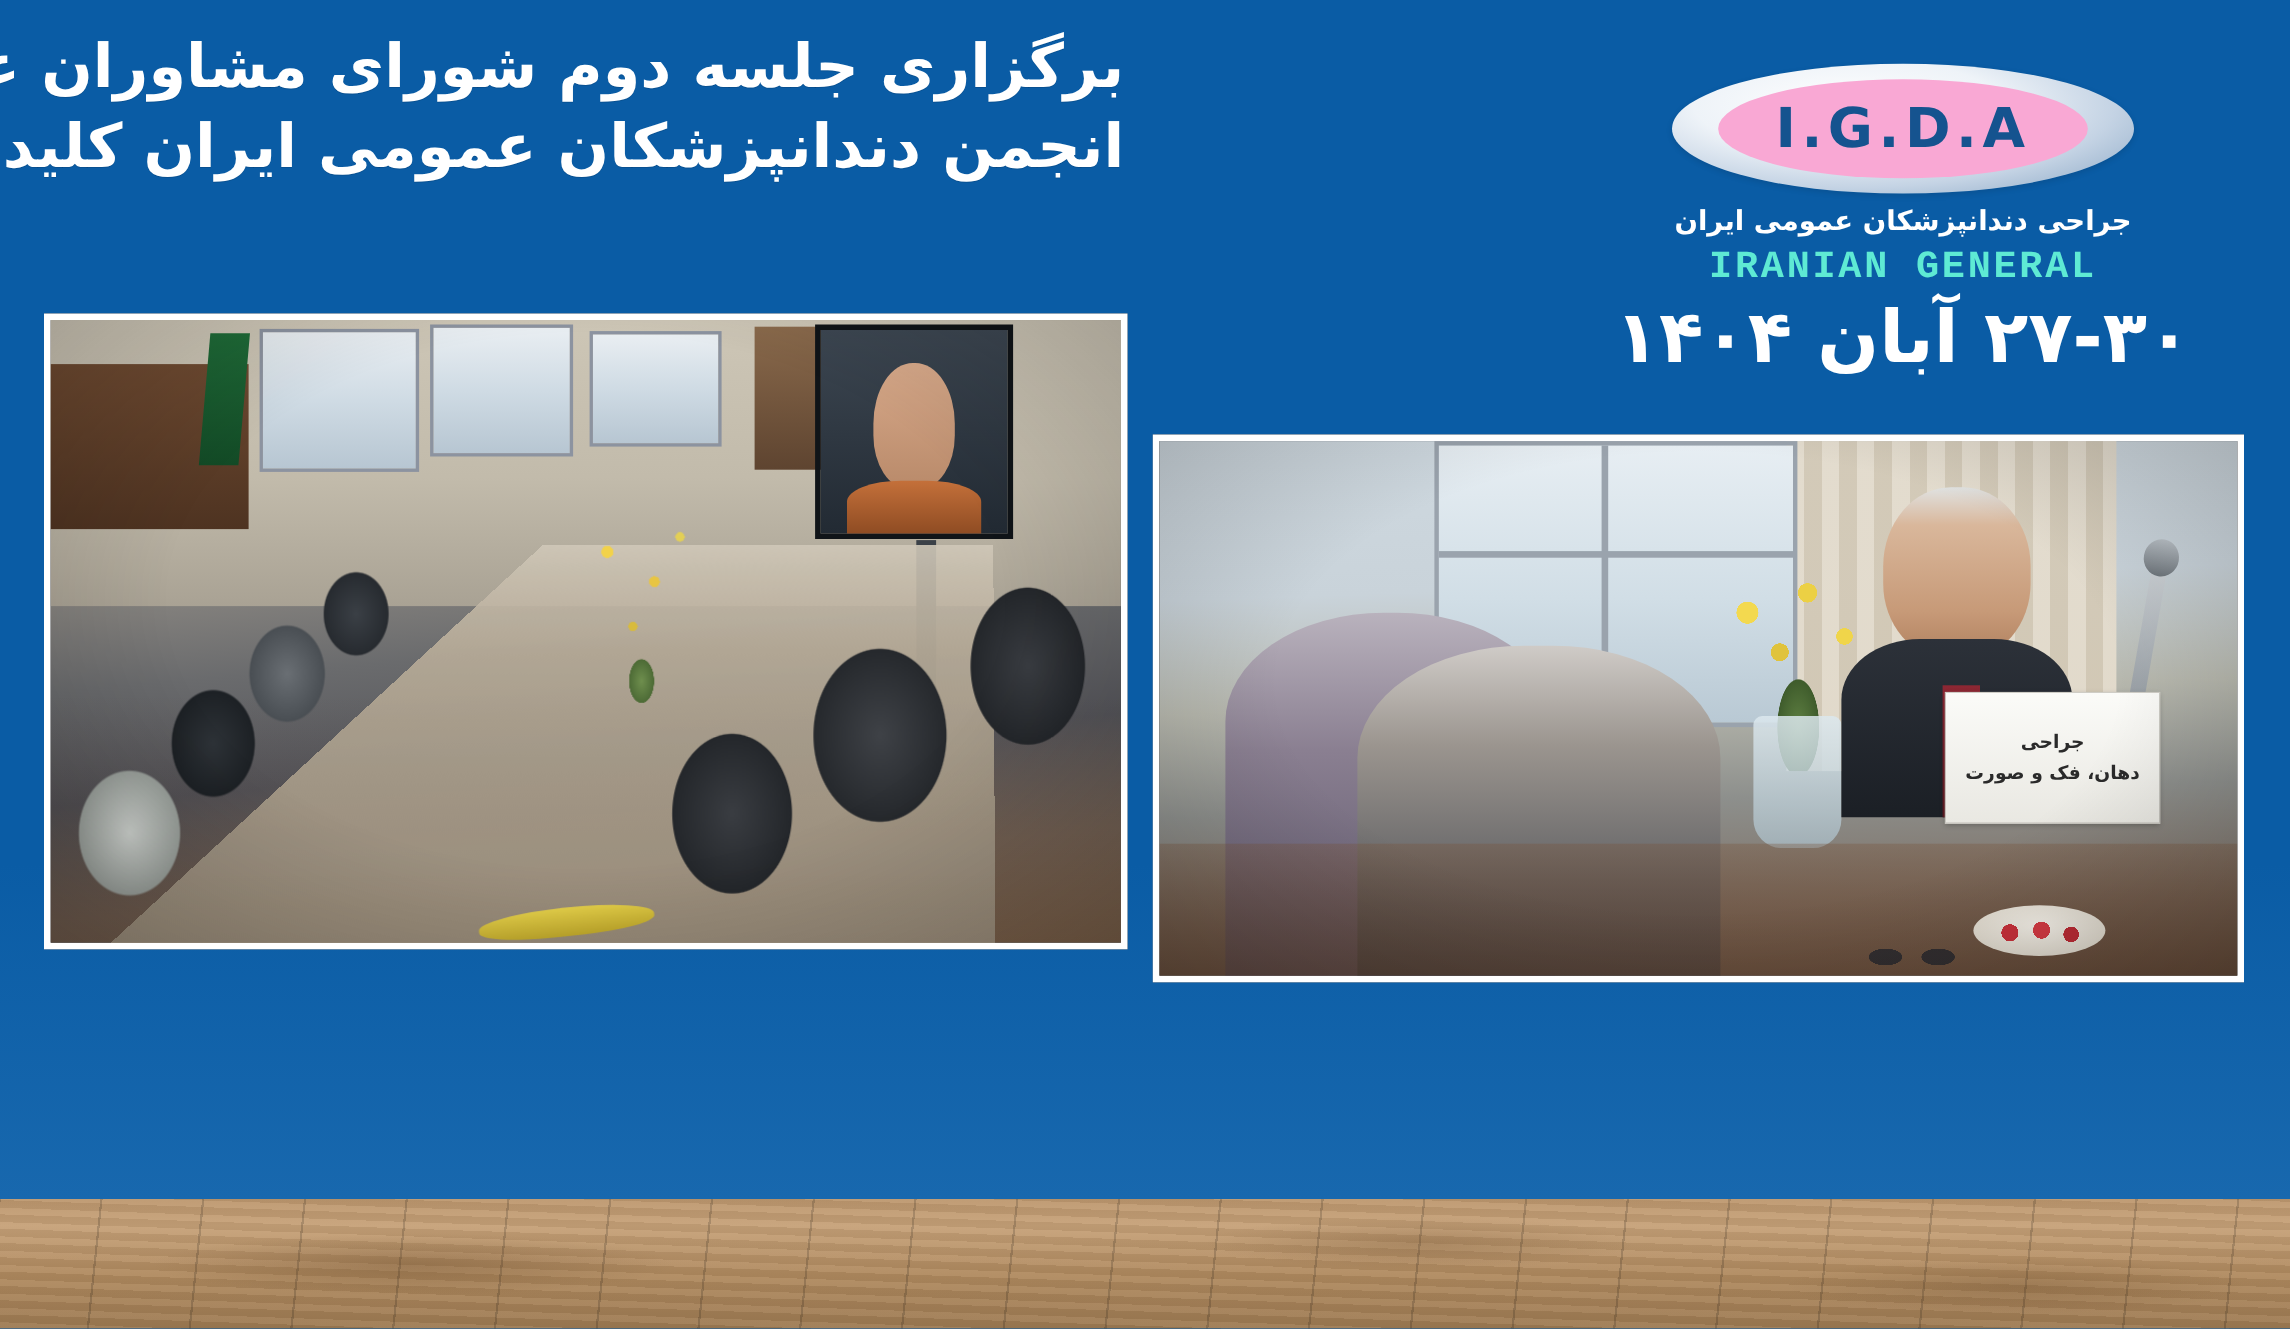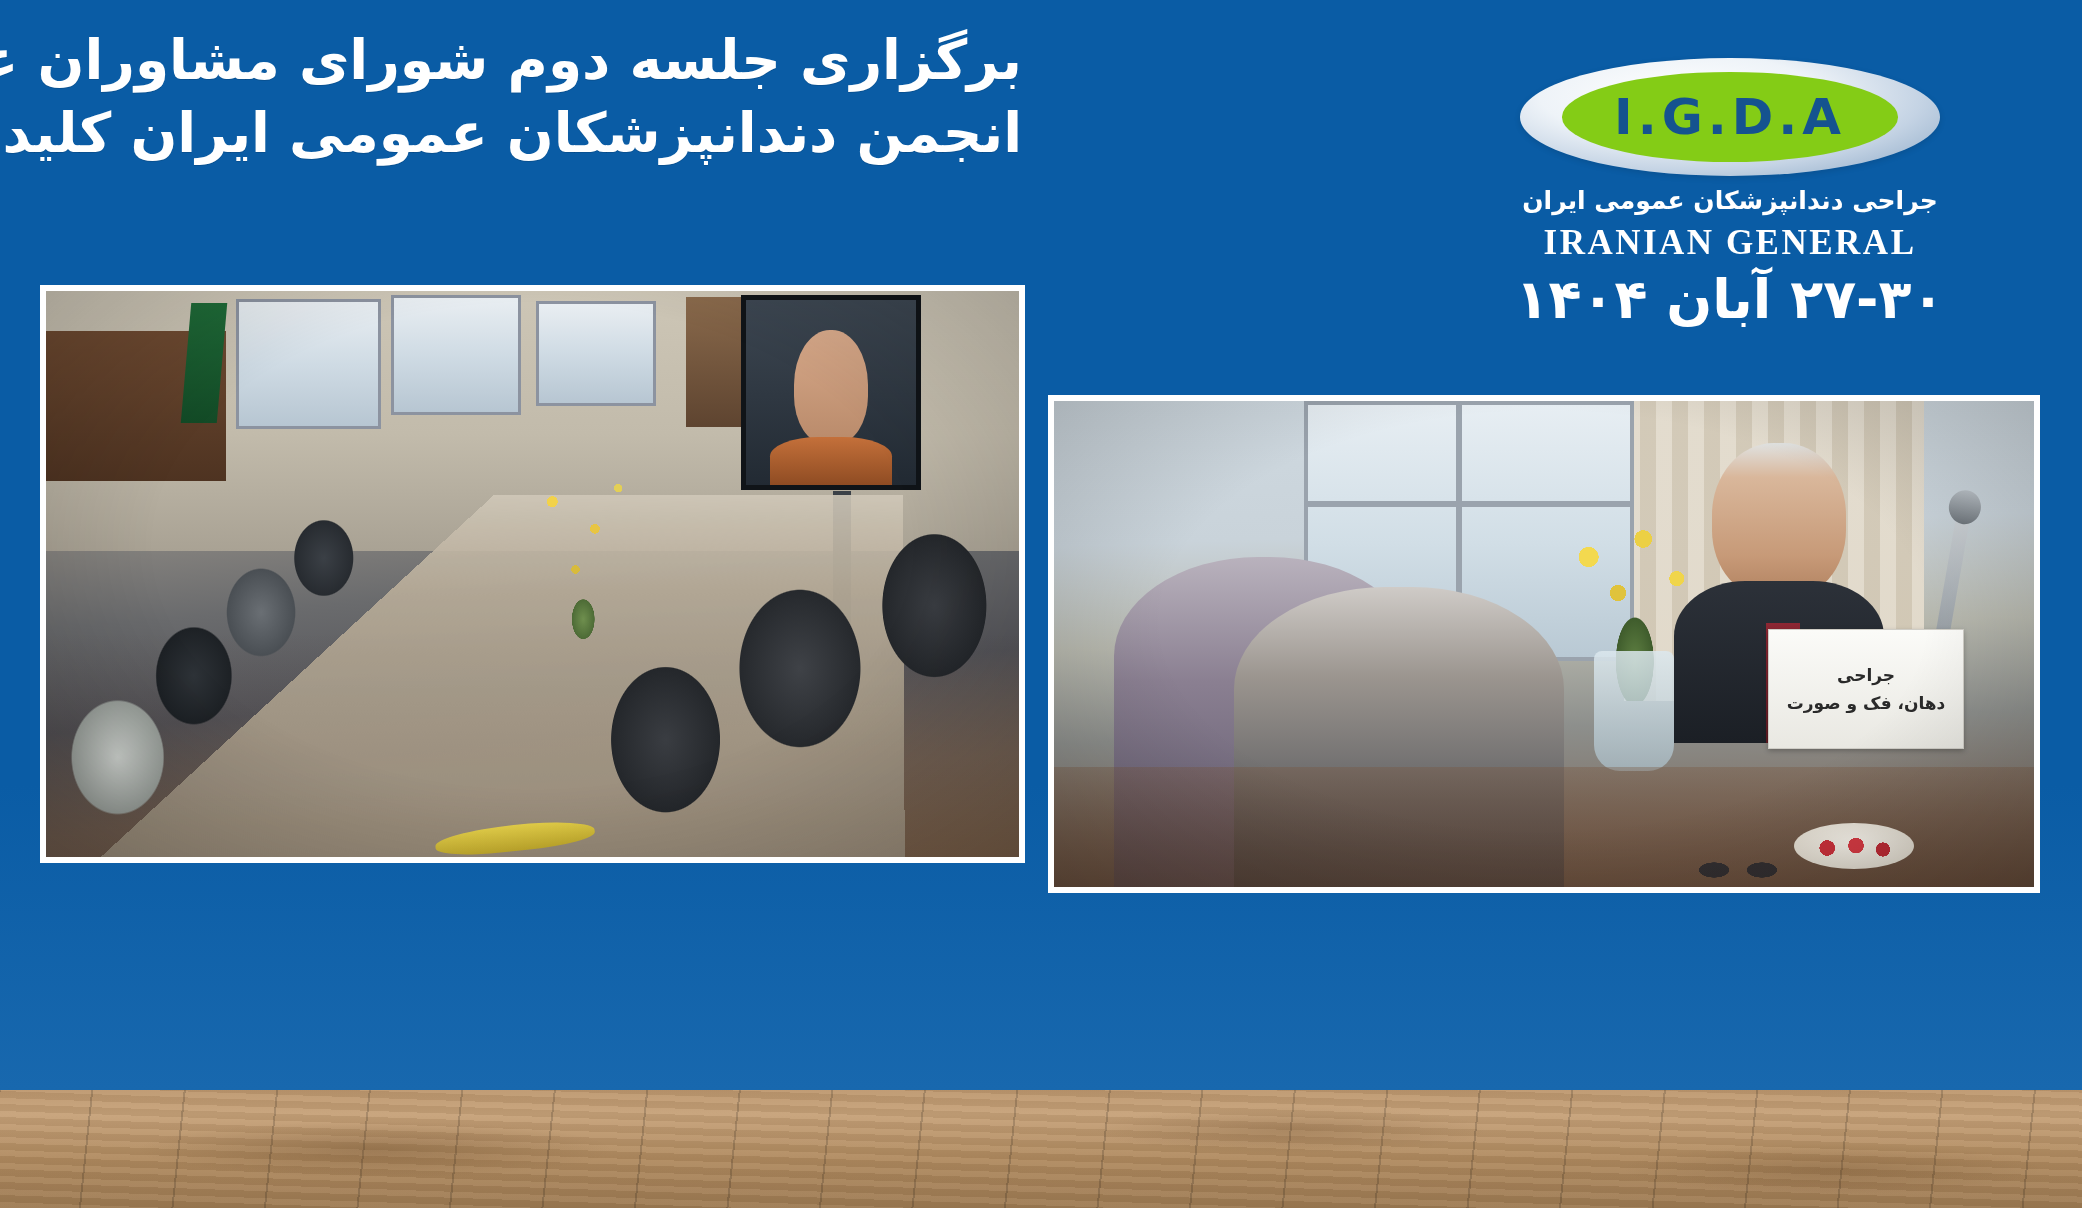--- a/index.html
+++ b/index.html
@@ -91,58 +91,58 @@
     border-radius: 50%;
     background: radial-gradient(ellipse at 38% 32%,
                 #ffffff 0%, #eef3f8 38%, #c4d3e4 66%, #9fb7d0 85%, #8da9c6 100%);
     box-shadow: 0 2px 6px rgba(0,0,0,.12);
   }
   .logo-ellipse-inner {
     position:absolute;
     left: 10%; top: 12%;
     width: 80%; height: 76%;
     border-radius: 50%;
-    background: #84cc16;
+    background: #f9a8d4;
     display:flex; align-items:center; justify-content:center;
   }
   .logo-acronym {
     color: #15538f;
     font-weight: 700;
     font-size: 50px;
     letter-spacing: 5px;
     direction: ltr;
     font-family: "DejaVu Sans", "Liberation Sans", sans-serif;
   }
   .logo-fa {
     margin-top: 10px;
     color: #ffffff;
     font-size: 25px;
     font-weight: 600;
     direction: rtl;
     letter-spacing: -1px;
   }
   .logo-en1, .logo-en2 {
-    color: #ffffff;
+    color: #5eead4;
     direction: ltr;
     font-weight: 700;
-    font-family: Liberation Serif, serif;
+    font-family: Liberation Mono, monospace;
   }
   .logo-en1 { font-size: 35px; letter-spacing: 2.5px; margin-top: 8px; }
   .logo-en2 { font-size: 35px; letter-spacing: 2.0px; margin-top: 2px; }
 
   
   .date-line {
     position: absolute;
     right: 52px;
     top: 268px;
     width: 600px;
     text-align: center;
     color: #ffffff;
     font-weight: 700;
-    font-size: 54px;
+    font-size: 66px;
     direction: rtl;
     letter-spacing: 1px;
   }
   .date-rule {
     position: absolute;
     right: 120px;
     top: 462px;
     width: 460px;
     height: 7px;
     background: #ffffff;

